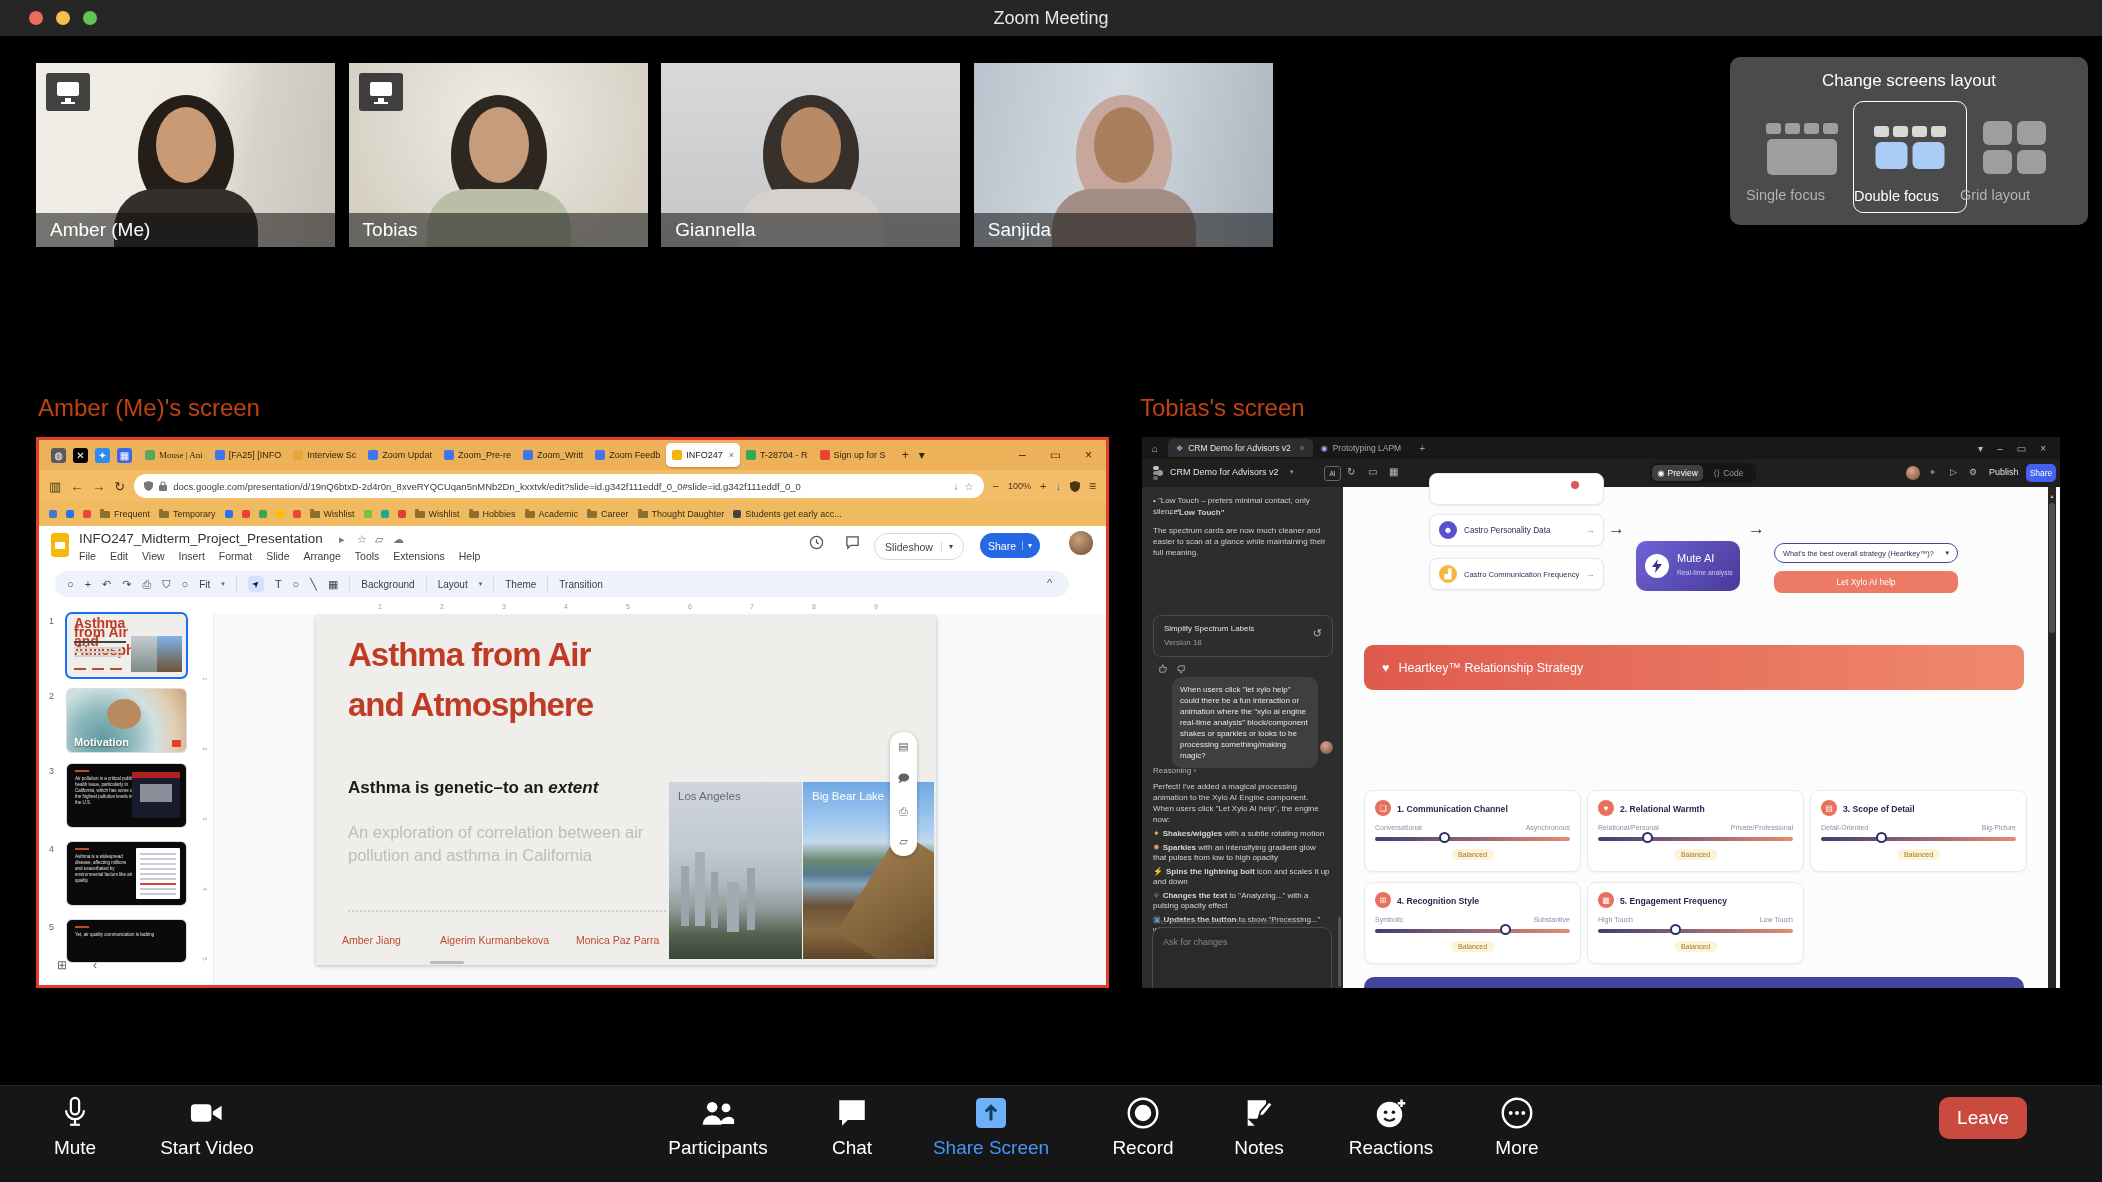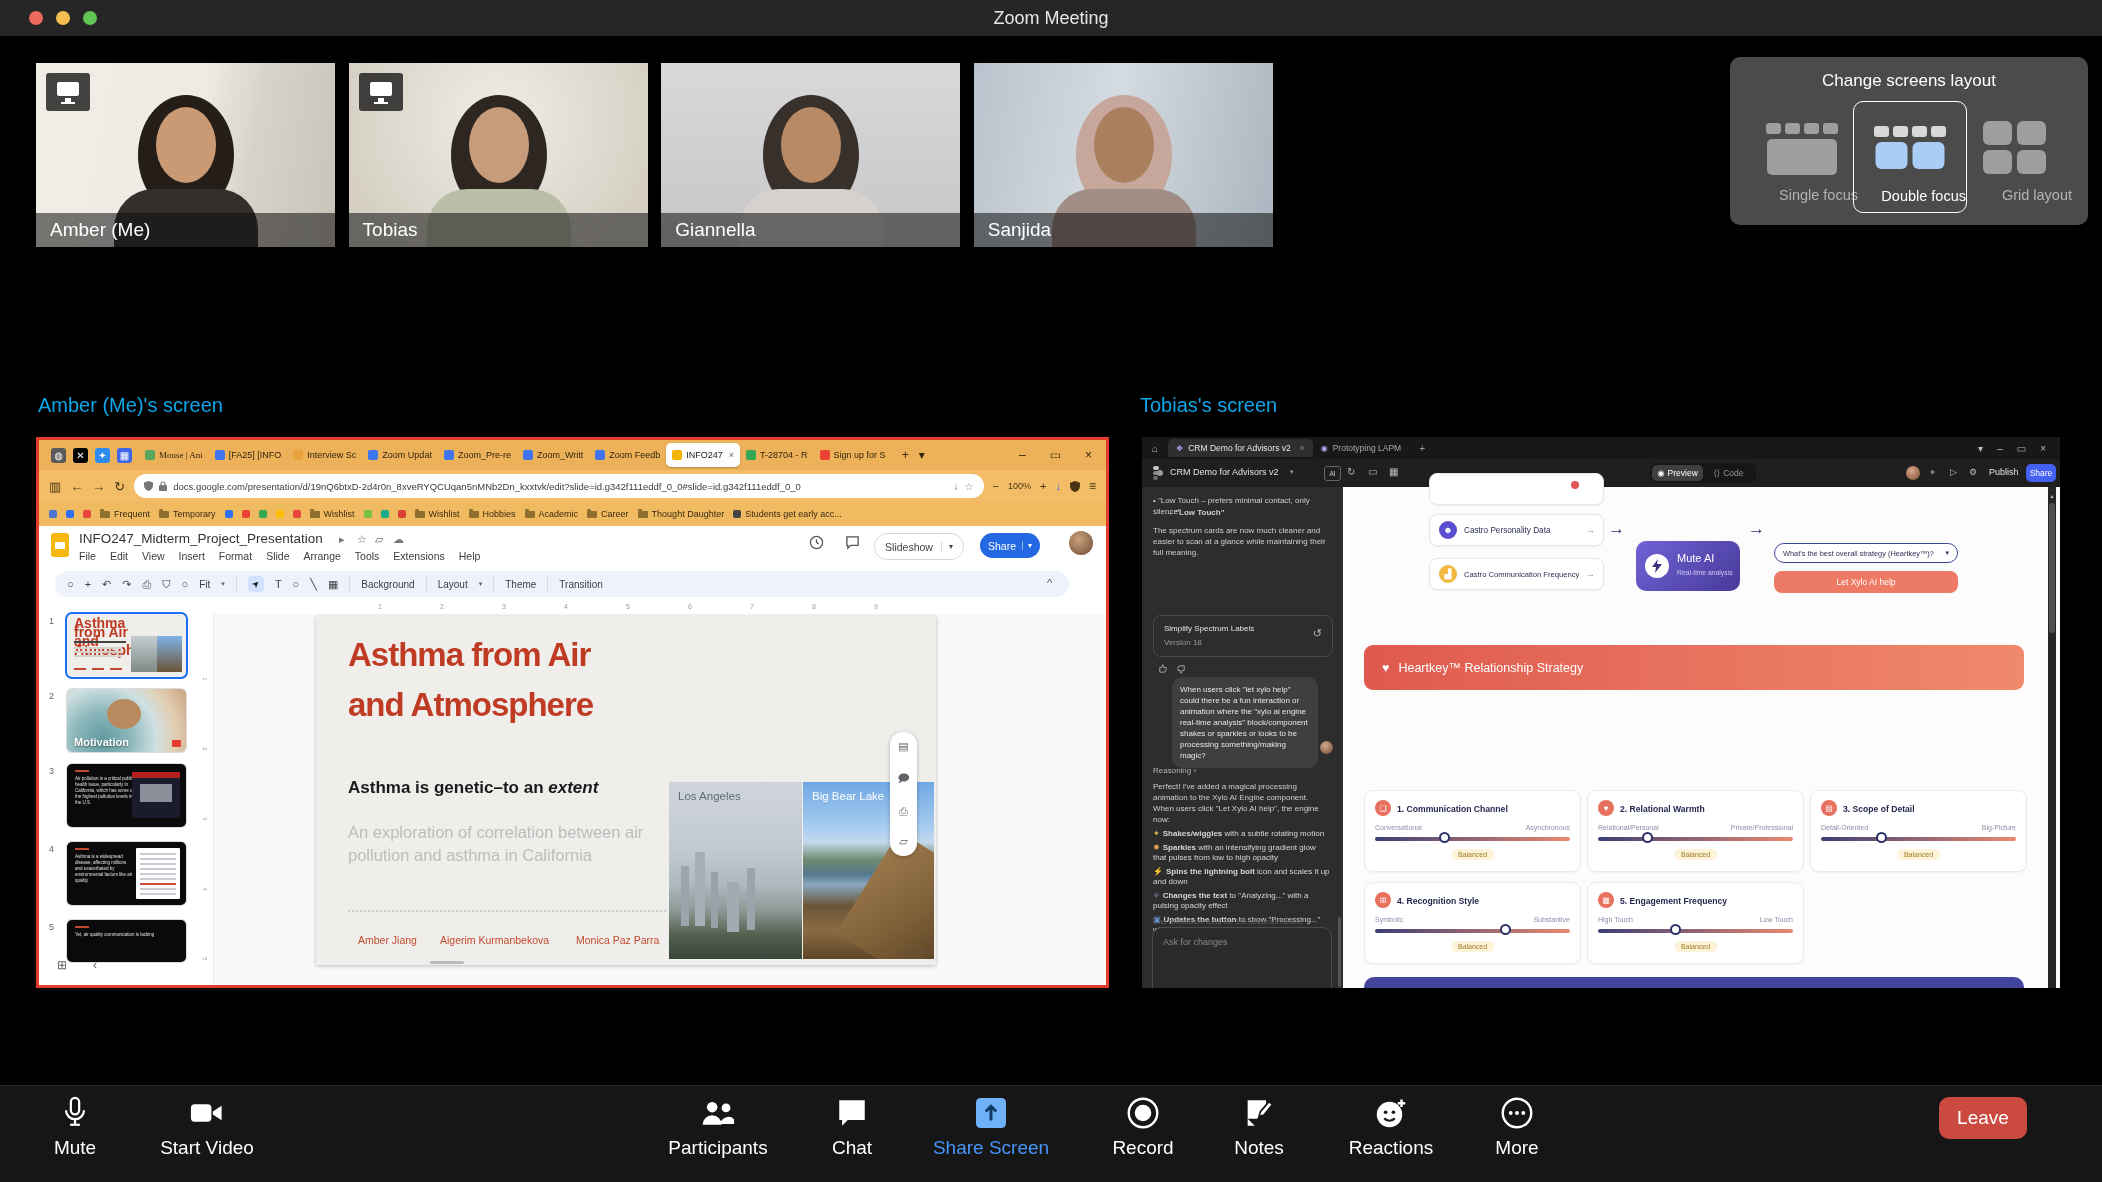--- a/index.html
+++ b/index.html
@@ -17,27 +17,27 @@
   .shareflag{left:10px;top:10px;width:44px;height:38px;background:rgba(35,35,35,.85);border-radius:3px;}
   .shareflag .mon{position:absolute;left:11px;top:9px;width:22px;height:14px;border-radius:2px;background:#fff;}
   .shareflag .stand{position:absolute;left:19px;top:25px;width:6px;height:4px;background:#fff;}
   .shareflag .base{position:absolute;left:15px;top:29px;width:14px;height:2px;background:#fff;}
   .p-hair{border-radius:50%;}
   
   #layout-panel{left:1730px;top:57px;width:358px;height:168px;background:#4b4b4b;border-radius:10px;}
   #layout-title{width:100%;text-align:center;top:14px;color:#fff;font-size:17px;}
   .lay-opt{top:44px;width:112px;height:110px;border-radius:10px;}
   .lay-opt.sel{border:1.5px solid #fff;}
-  .lay-label{position:absolute;left:0;right:0;bottom:8px;text-align:right;font-size:14.5px;color:#b3b3b3;}
+  .lay-label{position:absolute;left:0;right:0;bottom:8px;text-align:left;font-size:14.5px;color:#b3b3b3;}
   .lay-opt.sel .lay-label{color:#fff;}
   .mini-row{position:absolute;left:50%;transform:translateX(-50%);display:flex;gap:4px;}
   .mini-sq{width:15px;height:11px;border-radius:3px;background:#9e9e9e;}
   .big-rect{position:absolute;left:50%;transform:translateX(-50%);background:#9e9e9e;border-radius:5px;}
   
-  .screen-label{color:#0ea5e9;font-size:20px;}
+  .screen-label{color:#c2410c;font-size:24px;}
   
   #amber-screen{left:36px;top:437px;width:1073px;height:551px;border:3px solid #e23c2c;box-sizing:border-box;background:#fff;overflow:hidden;}
   #ff-tabbar{left:0;top:0;width:1067px;height:30px;background:#edb259;display:flex;align-items:center;padding-left:12px;box-sizing:border-box;}
   .ptab{width:15px;height:15px;border-radius:3px;margin-right:7px;display:flex;align-items:center;justify-content:center;font-size:10px;color:#fff;flex:0 0 auto;}
   .fftab{height:24px;display:flex;align-items:center;gap:4px;padding:0 6px;border-radius:5px;color:#33250e;font-size:9px;white-space:nowrap;overflow:hidden;flex:0 0 auto;max-width:72px;}
   .fftab.active{background:#fdfdfd;color:#222;max-width:96px;box-shadow:0 1px 2px rgba(0,0,0,.25);}
   .fficon{width:10px;height:10px;border-radius:2px;flex:0 0 auto;}
   .ffctl{color:#33250e;font-size:12px;margin-left:10px;flex:0 0 auto;}
   #ff-navbar{left:0;top:30px;width:1067px;height:32px;background:#f2bd66;display:flex;align-items:center;padding:0 10px;box-sizing:border-box;gap:9px;color:#4a3413;font-size:13px;}
   #urlbar{flex:1;height:24px;background:#fff;border-radius:12px;display:flex;align-items:center;padding:0 10px;gap:6px;overflow:hidden;}
@@ -501,21 +501,21 @@
           <span class="vr-num" style="top: 272px;">4</span>
           <span class="vr-num" style="top: 342px;">5</span>
         </div>
 
       <div class="a" id="slide">
         <div class="a" id="slide-title"><span>Asthma from Air</span><br><span>and Atmosphere</span></div>
         <div class="a" id="slide-sub"><span>Asthma is genetic–to an </span><i>extent</i></div>
         <div class="a" id="slide-desc">An exploration of correlation between air pollution and asthma in California</div>
         <div class="a" id="slide-dots"></div>
         <div id="authors">
-            <div class="author" style="left: 42px;">Amber Jiang</div>
+            <div class="author" style="left: 26px;">Amber Jiang</div>
             <div class="author" style="left: 124px;">Aigerim Kurmanbekova</div>
             <div class="author" style="left: 260px;">Monica Paz Parra</div>
           </div>
         <div class="a photo" style="left:353px;background:
             linear-gradient(180deg,#cfd5da 0%,#c2cad1 38%,#aeb8bf 58%,#8f9a98 72%,#55624f 86%,#38463a 100%);">
           <div style="position:absolute;left:12px;top:84px;width:8px;height:60px;background:#9aa5ac;"></div>
           <div style="position:absolute;left:26px;top:70px;width:10px;height:74px;background:#a5afb5;"></div>
           <div style="position:absolute;left:42px;top:90px;width:7px;height:56px;background:#98a2a8;"></div>
           <div style="position:absolute;left:58px;top:100px;width:12px;height:50px;background:#a2abb1;"></div>
           <div style="position:absolute;left:78px;top:86px;width:8px;height:62px;background:#9aa4aa;"></div>

